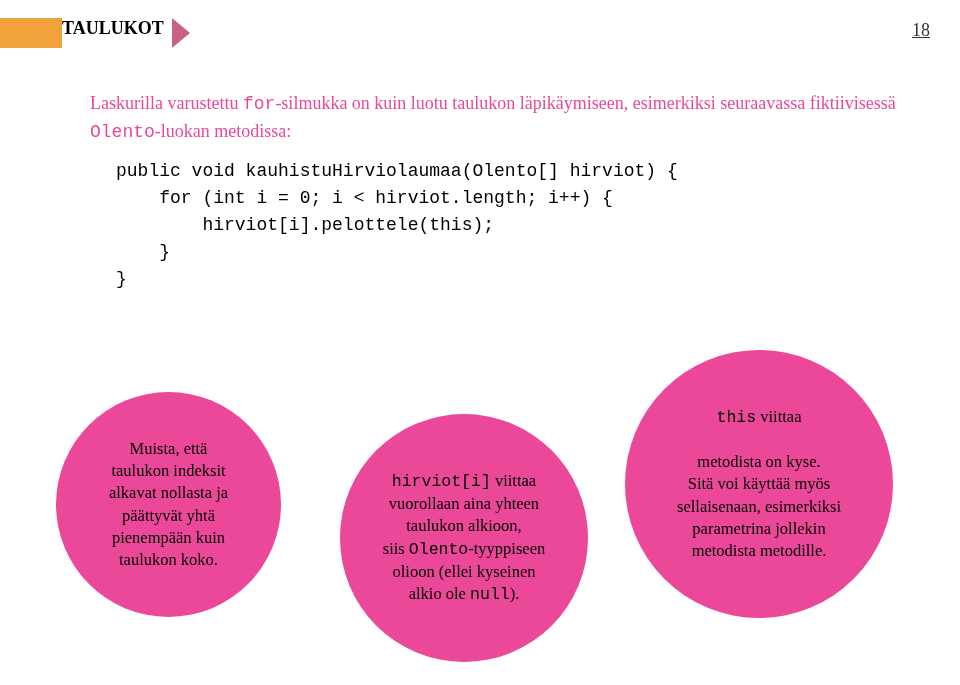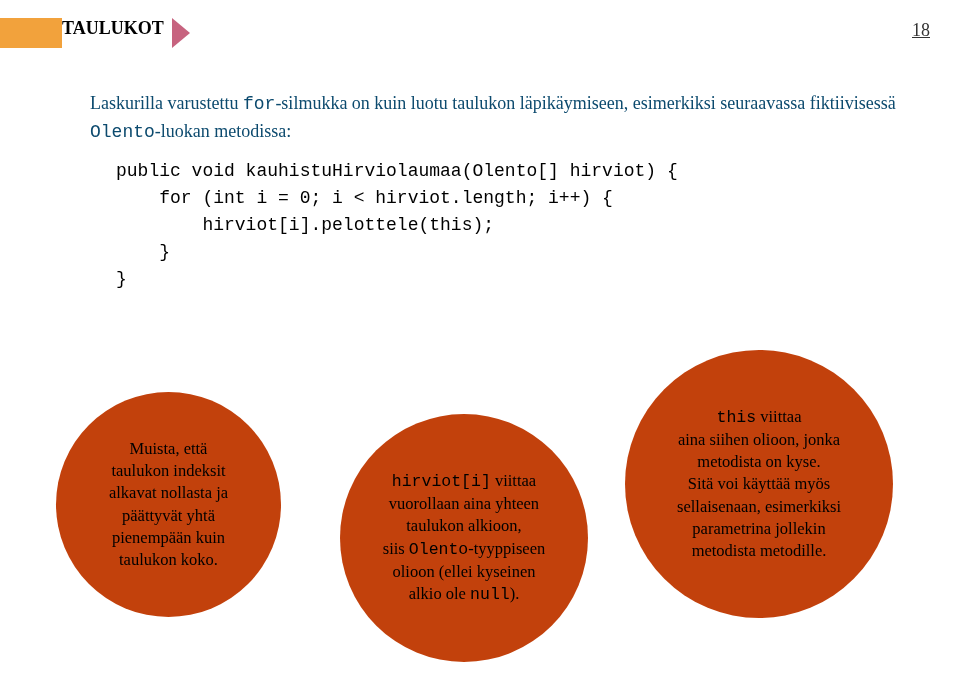--- a/index.html
+++ b/index.html
@@ -52,21 +52,21 @@
   }
   .content {
     position: absolute;
     top: 90px;
     left: 90px;
     right: 40px;
   }
   .intro-text {
     font-size: 18px;
     line-height: 1.5;
-    color: #0c4a6e;
+    color: #ec4899;
   }
   .mono { font-family: 'Courier New', monospace; }
   .code-block {
     margin-top: 12px;
     font-family: 'Courier New', monospace;
     font-size: 18px;
     line-height: 1.5;
     white-space: pre;
     color: #000;
     padding-left: 26px;
@@ -74,21 +74,21 @@
   .bubbles {
     position: absolute;
     top: 350px;
     left: 0;
     width: 960px;
     height: 330px;
   }
   .bubble {
     position: absolute;
     border-radius: 50%;
-    background: #c2410c;
+    background: #ec4899;
     color: #000;
     display: flex;
     align-items: center;
     justify-content: center;
     text-align: center;
     font-size: 16.5px;
     line-height: 1.35;
     padding: 24px;
   }
   .bubble1 {
@@ -151,21 +151,21 @@
       <span>taulukon alkioon,</span><br>
       <span>siis </span><span class="mono">Olento</span><span>-tyyppiseen</span><br>
       <span>olioon (ellei kyseinen</span><br>
       <span>alkio ole </span><span class="mono">null</span><span>).</span>
     </div>
   </div>
 
   <div class="bubble bubble3">
     <div>
       <span class="mono">this</span><span> viittaa</span><br>
-      <span>aina siihen olioon, jonka</span><br>
+      <br>
       <span>metodista on kyse.</span><br>
       <span>Sitä voi käyttää myös</span><br>
       <span>sellaisenaan, esimerkiksi</span><br>
       <span>parametrina jollekin</span><br>
       <span>metodista metodille.</span>
     </div>
   </div>
 
 </div>
 

